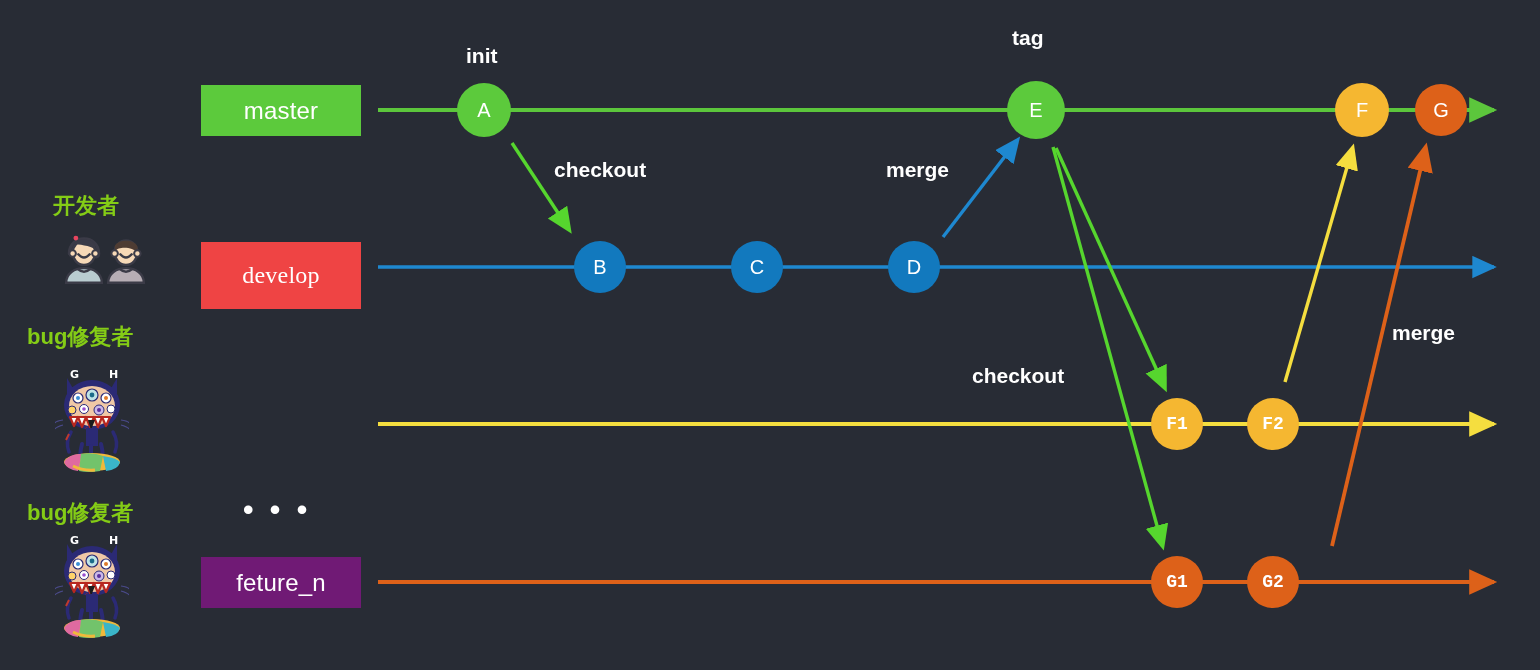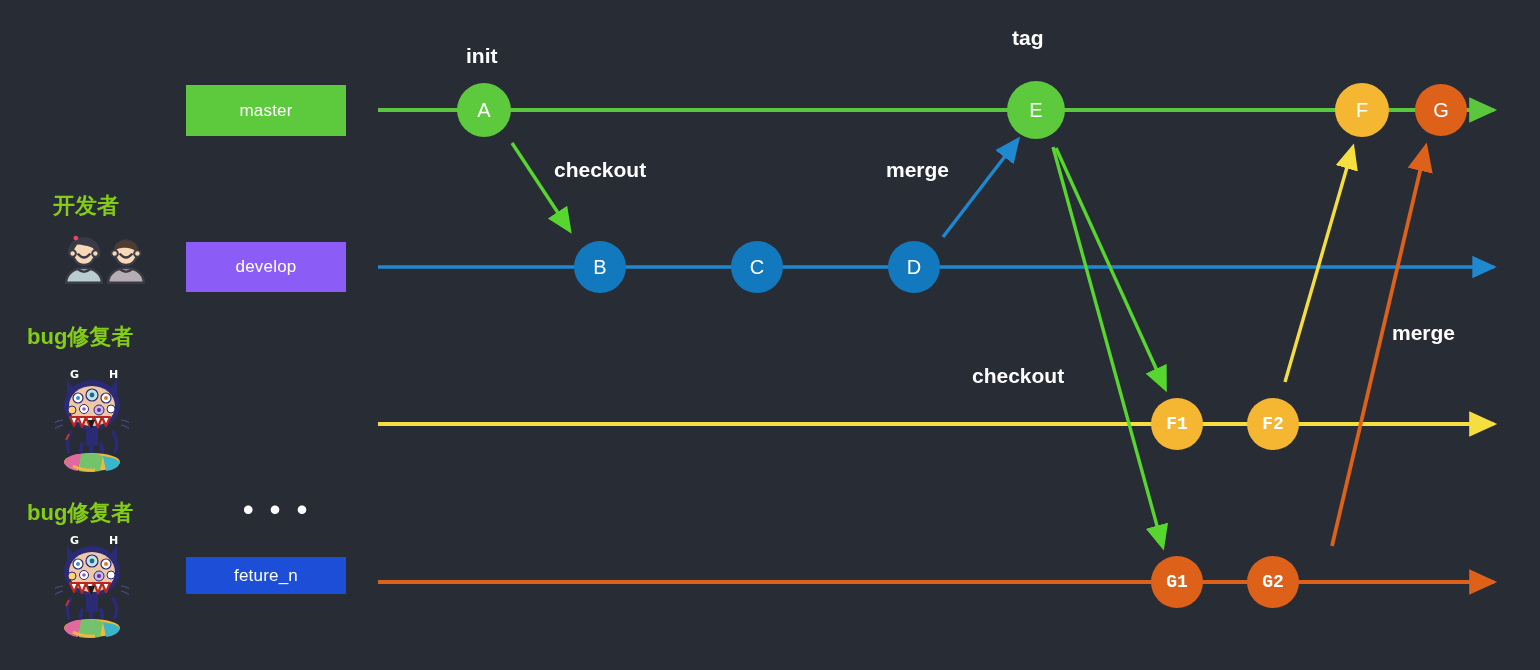--- a/index.html
+++ b/index.html
@@ -22,24 +22,25 @@
     top: 0;
     width: 1540px;
     height: 670px;
   }
   .branch-box {
     position: absolute;
     display: flex;
     align-items: center;
     justify-content: center;
     color: #ffffff;
-    font-size: 17px;
+    font-size: 24px;
     font-weight: 400;
     letter-spacing: .2px;
     box-sizing: border-box;
+    margin-left: 15px;
   }
   .role-label {
     position: absolute;
     color: #84cc16;
     font-size: 22px;
     font-weight: bold;
     white-space: nowrap;
   }
   .edge-label {
     position: absolute;
@@ -145,24 +146,24 @@
   <div class="node-label" style="left:727px;top:247px;width:60px;height:40px;">C</div>
   <div class="node-label" style="left:884px;top:247px;width:60px;height:40px;">D</div>
   <div class="node-label small" style="left:1147px;top:405px;width:60px;height:38px;">F1</div>
   <div class="node-label small" style="left:1243px;top:405px;width:60px;height:38px;">F2</div>
   <div class="node-label small" style="left:1147px;top:563px;width:60px;height:38px;text-align:right;">G1</div>
   <div class="node-label small" style="left:1243px;top:563px;width:60px;height:38px;">G2</div>
 
   <div class="branch-box" style="left:186px;top:85px;width:160px;height:51px;background:#5cca3c;">
     <span>master</span>
   </div>
-  <div class="branch-box" style="left:186px;top:242px;width:160px;height:50px;background:#8b5cf6;">
+  <div class="branch-box" style="left:186px;top:242px;width:160px;height:67px;background:#ef4444;font-family:Liberation Serif, serif;">
     <span>develop</span>
   </div>
-  <div class="branch-box" style="left:186px;top:557px;width:160px;height:37px;background:#1d4ed8;justify-content:center;">
+  <div class="branch-box" style="left:186px;top:557px;width:160px;height:51px;background:#701a75;justify-content:center;">
     <span>feture_n</span>
   </div>
 
   <div class="role-label" style="left:53px;top:191px;">开发者</div>
   <div class="role-label" style="left:27px;top:322px;">bug修复者</div>
   <div class="role-label" style="left:27px;top:498px;">bug修复者</div>
 
   <div class="dots" style="left:243px;top:495px;">• • •</div>
 
   <div class="avatar person-avatar" style="left:58px;top:234px;">

